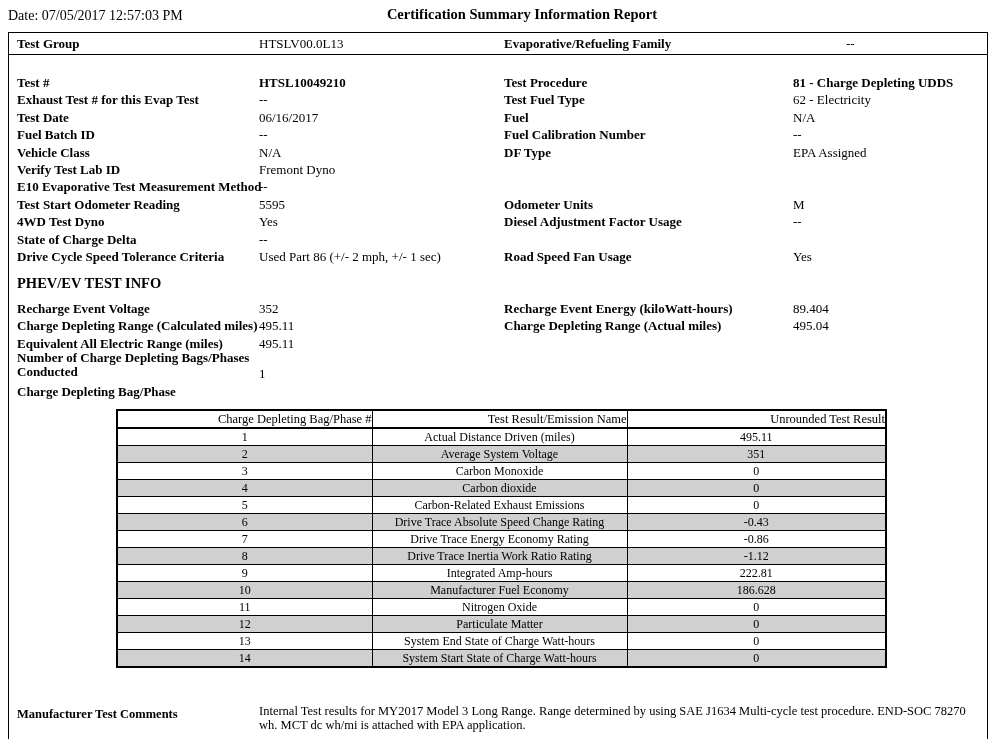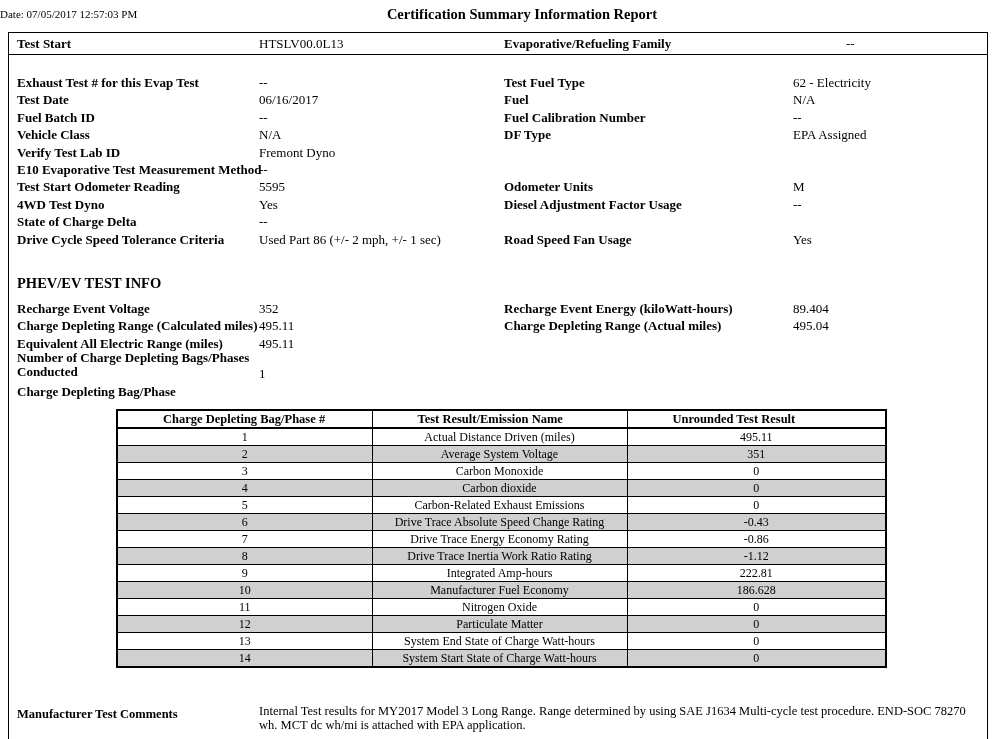--- a/index.html
+++ b/index.html
@@ -1,18 +1,18 @@
 <!DOCTYPE html>
 <html><head>
 <meta charset="utf-8">
 <style>
   * { margin:0; padding:0; box-sizing:border-box; }
   html,body { width:996px; height:739px; overflow:hidden; background:#fff;
     font-family:"Liberation Serif", serif; color:#000; }
-  .date { position:absolute; left:0; top:8px; font-size:11px; }
+  .date { position:absolute; left:8px; top:8px; font-size:14px; }
   .title { position:absolute; left:48px; right:0; top:6px; text-align:center;
     font-size:14.5px; font-weight:bold; }
   .doc-box { position:absolute; left:8px; top:32px; width:980px; height:715px;
     border:1.5px solid #000; }
   .tg-row { position:absolute; left:0; right:0; top:0; height:22px;
     border-bottom:1.5px solid #000; }
   .tg-row span { position:absolute; top:3px; font-size:13px; }
   .b { font-weight:bold; }
   .frow { position:relative; height:17.4px; line-height:17.4px; font-size:13px; }
   .frow span { position:absolute; top:0; white-space:nowrap; }
@@ -23,48 +23,54 @@
   .fields { position:absolute; left:0; right:0; top:41px; }
   .phev-head { position:absolute; left:8px; top:242px; font-size:14.5px; font-weight:bold; }
   .phevrows { position:absolute; left:0; right:0; top:267px; }
   .sprow { position:absolute; left:0; right:0; top:318px; height:32px; font-size:13px; }
   .sprow .ll { position:absolute; left:8px; top:0; width:250px; white-space:normal;
     line-height:13.5px; }
   .sprow .lv { position:absolute; left:250px; top:15px; }
   .bag-head { position:absolute; left:8px; top:351px; font-size:13px; font-weight:bold; }
   table.results { position:absolute; left:107px; top:376px; width:769px;
     border-collapse:collapse; table-layout:fixed; border:2px solid #000; }
-  table.results th { font-size:12.5px; font-weight:bold; height:18px;
-    border:1.5px solid #000; border-bottom:2px solid #000; text-align:left;padding-left:45px; }
+  table.results th { font-size:12.5px; font-weight:normal; height:18px;
+    border:1.5px solid #000; border-bottom:2px solid #000; text-align:right;padding-left:45px; }
   table.results td { font-size:12px; height:16.2px; line-height:16px; padding:0;
     border:1px solid #000; border-left:1.5px solid #000; border-right:1.5px solid #000;
     text-align:center; }
   table.results tbody tr:nth-child(even) { background:#d0d0d0; }
   .c1 { width:255px; } .c2 { width:255px; } .c3 { width:259px; }
   .comments-label { position:absolute; left:8px; top:674px; font-size:12.5px;
     font-weight:bold; }
   .comments-text { position:absolute; left:250px; top:672px; width:727px;
     font-size:12.5px; line-height:13.8px; }
 </style>
 </head>
 <body>
 
 <div class="date">Date: 07/05/2017 12:57:03 PM</div>
 <div class="title">Certification Summary Information Report</div>
 
 <div class="doc-box">
 
   <div class="tg-row">
-    <span class="b" style="left:8px">Test Start</span>
+    <span class="b" style="left:8px">Test Group</span>
     <span style="left:250px">HTSLV00.0L13</span>
     <span class="b" style="left:495px">Evaporative/Refueling Family</span>
     <span style="left:837px">--</span>
   </div>
 
   <div class="fields">
+    <div class="frow">
+      <span class="ll">Test #</span>
+      <span class="lv b">HTSL10049210</span>
+      <span class="rl">Test Procedure</span>
+      <span class="rv b">81 - Charge Depleting UDDS</span>
+    </div>
     <div class="frow">
       <span class="ll">Exhaust Test # for this Evap Test</span>
       <span class="lv">--</span>
       <span class="rl">Test Fuel Type</span>
       <span class="rv">62 - Electricity</span>
     </div>
     <div class="frow">
       <span class="ll">Test Date</span>
       <span class="lv">06/16/2017</span>
       <span class="rl">Fuel</span>

